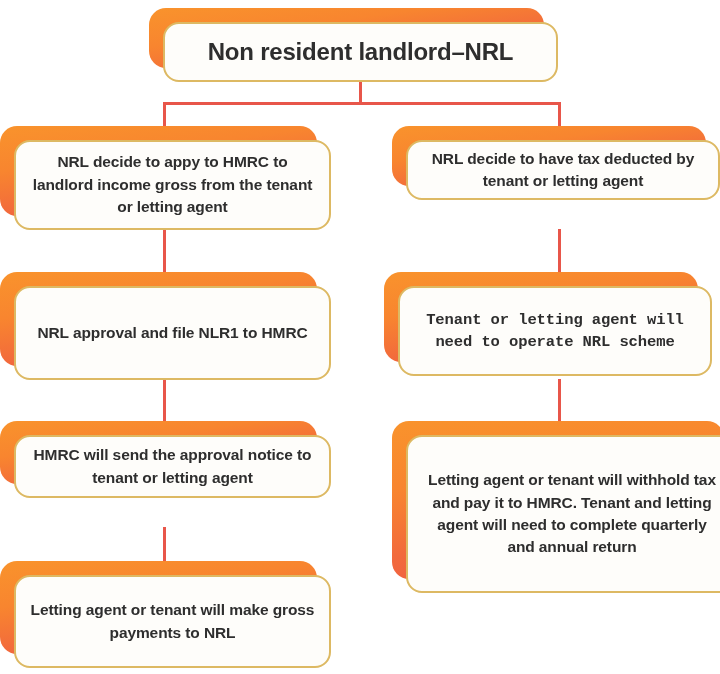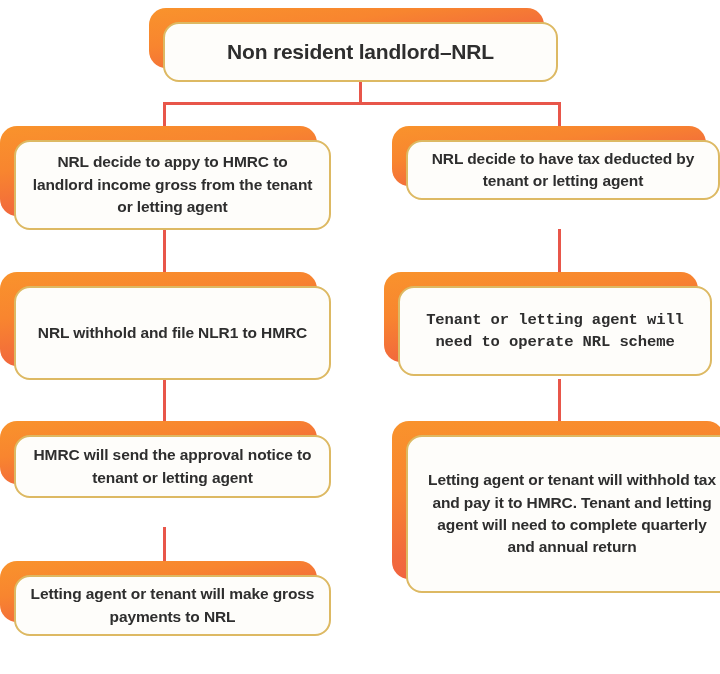--- a/index.html
+++ b/index.html
@@ -64,21 +64,21 @@
     text-align: center;
     color: #2e2e2e;
     font-weight: bold;
     font-size: 15.5px;
     line-height: 1.45;
     letter-spacing: -0.1px;
   }
 
   
   #node-title .label {
-    font-size: 21px;
+    font-size: 24px;
     letter-spacing: -0.2px;
   }
 </style>
 </head>
 <body>
 
 <div id="flow-root">
 
   <div class="conn conn-v" style="left:359px; top:80px; height:25px;"></div>
 
@@ -105,32 +105,32 @@
   <div class="node" style="left:0px; top:126px; width:331px; height:104px;">
     <div class="plate"></div>
     <div class="face">
       <div class="label">NRL decide to appy to HMRC to landlord income gross from the tenant or letting agent</div>
     </div>
   </div>
 
   <div class="node" style="left:0px; top:272px; width:331px; height:108px;">
     <div class="plate"></div>
     <div class="face">
-      <div class="label">NRL withhold and file NLR1 to HMRC</div>
+      <div class="label">NRL approval and file NLR1 to HMRC</div>
     </div>
   </div>
 
   <div class="node" style="left:0px; top:421px; width:331px; height:77px;">
     <div class="plate"></div>
     <div class="face">
       <div class="label">HMRC will send the approval notice to tenant or letting agent</div>
     </div>
   </div>
 
-  <div class="node" style="left:0px; top:561px; width:331px; height:75px;">
+  <div class="node" style="left:0px; top:561px; width:331px; height:107px;">
     <div class="plate"></div>
     <div class="face">
       <div class="label">Letting agent or tenant will make gross payments to NRL</div>
     </div>
   </div>
 
   <div class="node" style="left:392px; top:126px; width:328px; height:74px;">
     <div class="plate"></div>
     <div class="face">
       <div class="label">NRL decide to have tax deducted by tenant or letting agent</div>

